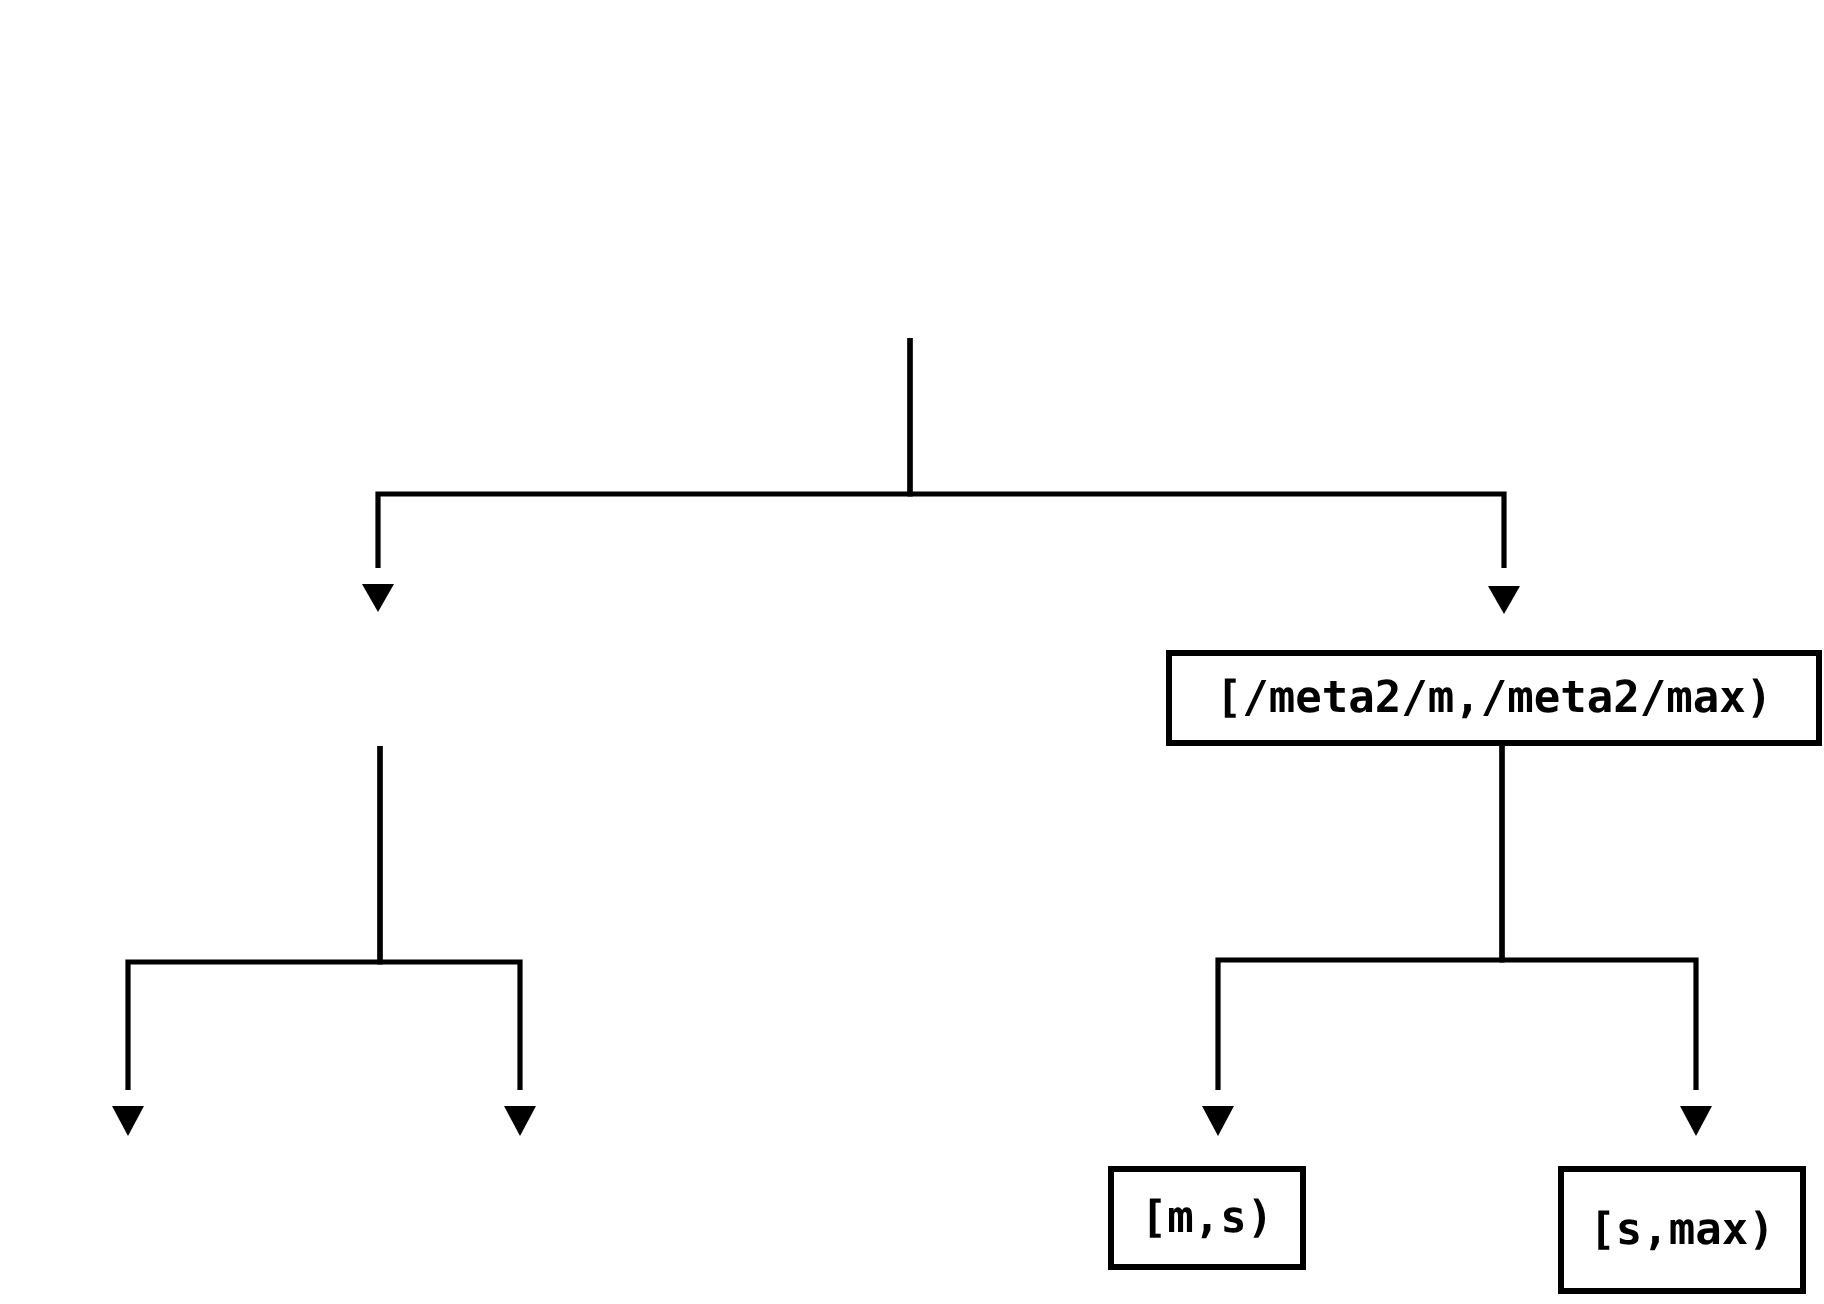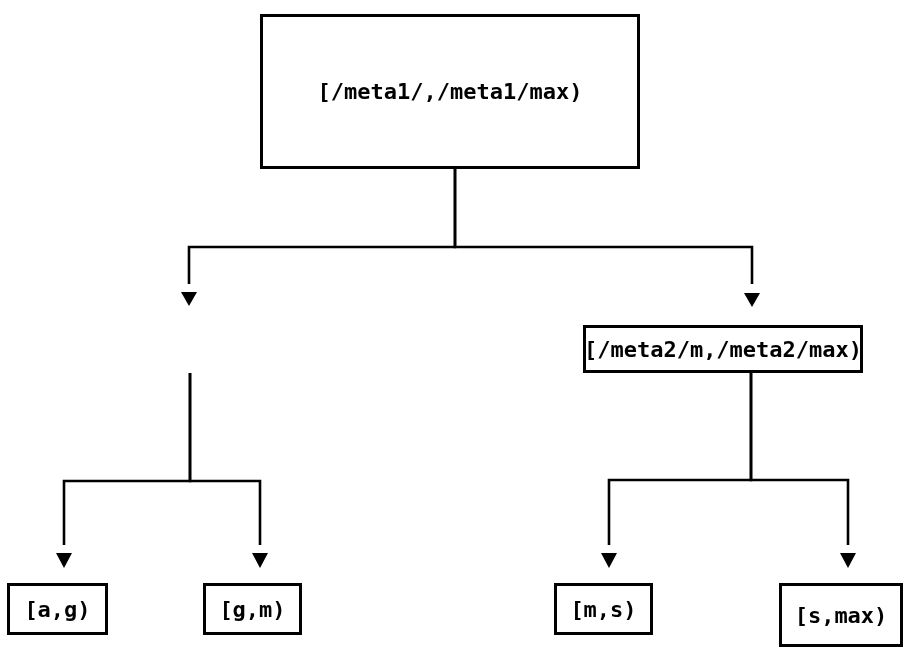--- a/index.html
+++ b/index.html
@@ -63,34 +63,25 @@
     <path class="arrow-head" d="M 56,553 L 72,553 L 64,568 Z"></path>
     <polyline class="edge-line" points="190,373 190,481 260,481 260,545"></polyline>
     <path class="arrow-head" d="M 252,553 L 268,553 L 260,568 Z"></path>
 
     <polyline class="edge-line" points="751,373 751,480 609,480 609,545"></polyline>
     <path class="arrow-head" d="M 601,553 L 617,553 L 609,568 Z"></path>
     <polyline class="edge-line" points="751,373 751,480 848,480 848,545"></polyline>
     <path class="arrow-head" d="M 840,553 L 856,553 L 848,568 Z"></path>
   </svg>
 
-  <div class="node" style="left:260px; top:14px; width:380px; height:155px;">
-    <span>[/meta1/,/meta1/max)</span>
-  </div>
 
-  <div class="node" style="left:583px; top:325px; width:280px; height:48px;">
+  <div class="node" style="left:583px; top:325px; width:328px; height:48px;">
     <span>[/meta2/m,/meta2/max)</span>
   </div>
 
-  <div class="node" style="left:7px; top:583px; width:101px; height:52px;">
-    <span>[a,g)</span>
-  </div>
-  <div class="node" style="left:203px; top:583px; width:99px; height:52px;">
-    <span>[g,m)</span>
-  </div>
   <div class="node" style="left:554px; top:583px; width:99px; height:52px;">
     <span>[m,s)</span>
   </div>
   <div class="node" style="left:779px; top:583px; width:124px; height:64px;">
     <span>[s,max)</span>
   </div>
 
 </div>
 
 </body></html>

